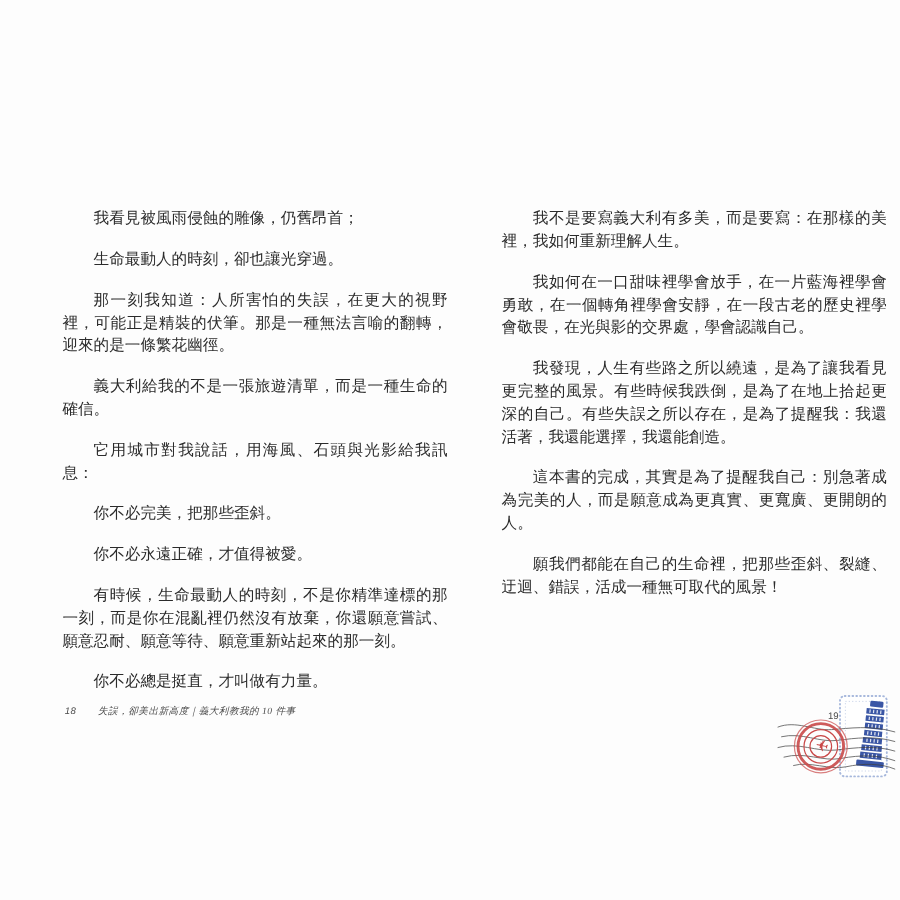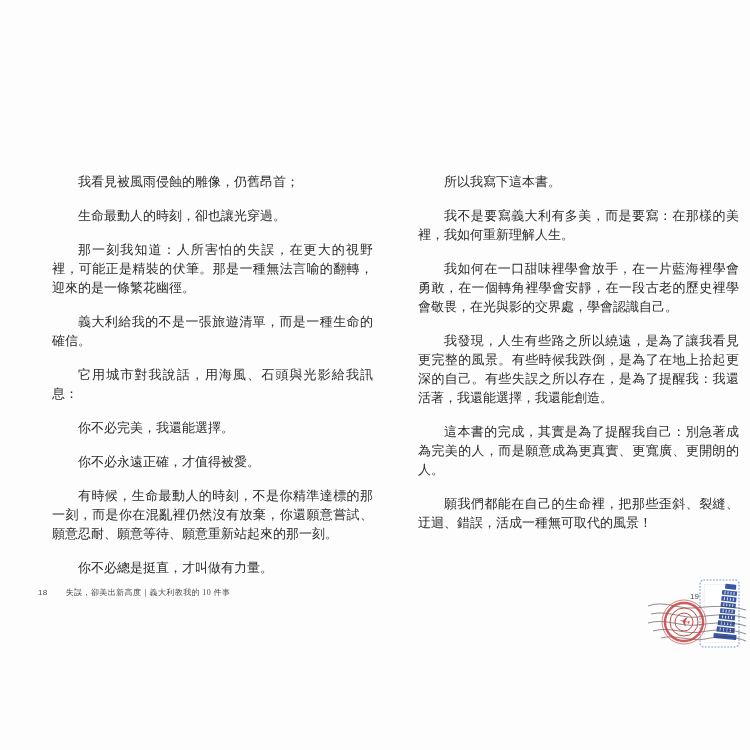--- a/index.html
+++ b/index.html
@@ -20,28 +20,29 @@
   }
   .page-text p {
     margin:0 0 15px 0;
     text-indent:2em;
   }
   #left-text  { left:52px;  top:172px; }
   #right-text { left:418px; top:172px; }
 
   .footer-left {
     position:absolute;
-    left:38px; top:587px;
+    left:54px; top:587px;
     font-size:8px;
     color:#4a4a4a;
     display:flex;
     align-items:baseline;
     gap:18px;
     letter-spacing:0.4px;
     font-family:"Liberation Sans","DejaVu Sans",sans-serif;
+    font-style:italic;
   }
   .footer-left .title { font-family:"Liberation Serif","DejaVu Serif",serif; }
   .pagenum-right {
     position:absolute;
     left:690px; top:592px;
     font-size:8px;
     color:#4a4a4a;
     z-index:5;
     font-family:"Liberation Sans","DejaVu Sans",sans-serif;
     text-align:center;
@@ -54,28 +55,27 @@
 </style>
 </head>
 <body>
 
 <div id="left-text" class="page-text">
   <p>我看見被風雨侵蝕的雕像，仍舊昂首；</p>
   <p>生命最動人的時刻，卻也讓光穿過。</p>
   <p>那一刻我知道：人所害怕的失誤，在更大的視野裡，可能正是精裝的伏筆。那是一種無法言喻的翻轉，迎來的是一條繁花幽徑。</p>
   <p>義大利給我的不是一張旅遊清單，而是一種生命的確信。</p>
   <p>它用城市對我說話，用海風、石頭與光影給我訊息：</p>
-  <p>你不必完美，我還能選擇。</p>
+  <p>你不必完美，把那些歪斜。</p>
   <p>你不必永遠正確，才值得被愛。</p>
   <p>有時候，生命最動人的時刻，不是你精準達標的那一刻，而是你在混亂裡仍然沒有放棄，你還願意嘗試、願意忍耐、願意等待、願意重新站起來的那一刻。</p>
   <p>你不必總是挺直，才叫做有力量。</p>
 </div>
 
 <div id="right-text" class="page-text">
-  <p>所以我寫下這本書。</p>
   <p>我不是要寫義大利有多美，而是要寫：在那樣的美裡，我如何重新理解人生。</p>
   <p>我如何在一口甜味裡學會放手，在一片藍海裡學會勇敢，在一個轉角裡學會安靜，在一段古老的歷史裡學會敬畏，在光與影的交界處，學會認識自己。</p>
   <p>我發現，人生有些路之所以繞遠，是為了讓我看見更完整的風景。有些時候我跌倒，是為了在地上拾起更深的自己。有些失誤之所以存在，是為了提醒我：我還活著，我還能選擇，我還能創造。</p>
   <p>這本書的完成，其實是為了提醒我自己：別急著成為完美的人，而是願意成為更真實、更寬廣、更開朗的人。</p>
   <p>願我們都能在自己的生命裡，把那些歪斜、裂縫、迂迴、錯誤，活成一種無可取代的風景！</p>
 </div>
 
 <div class="footer-left">
   <span>18</span>
   <span class="title">失誤，卻美出新高度｜義大利教我的 10 件事</span>

